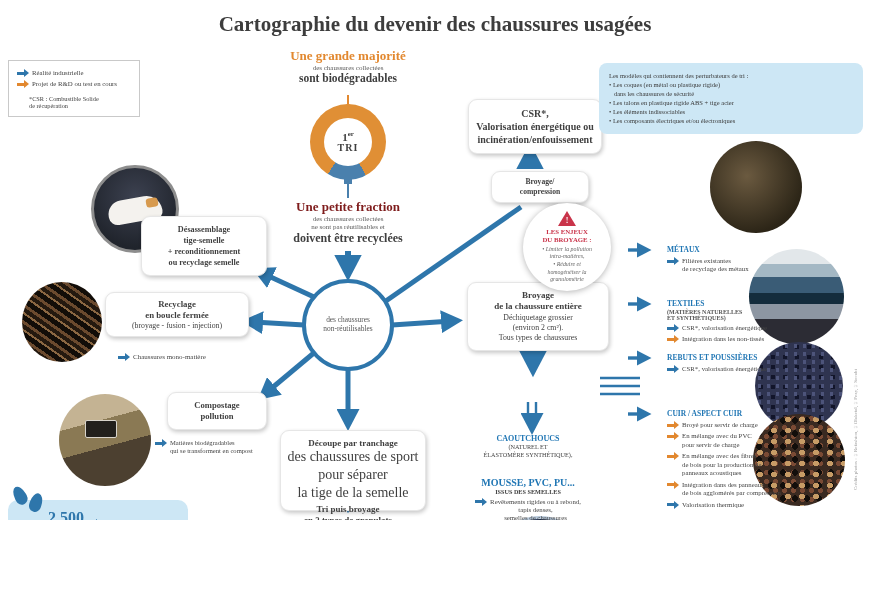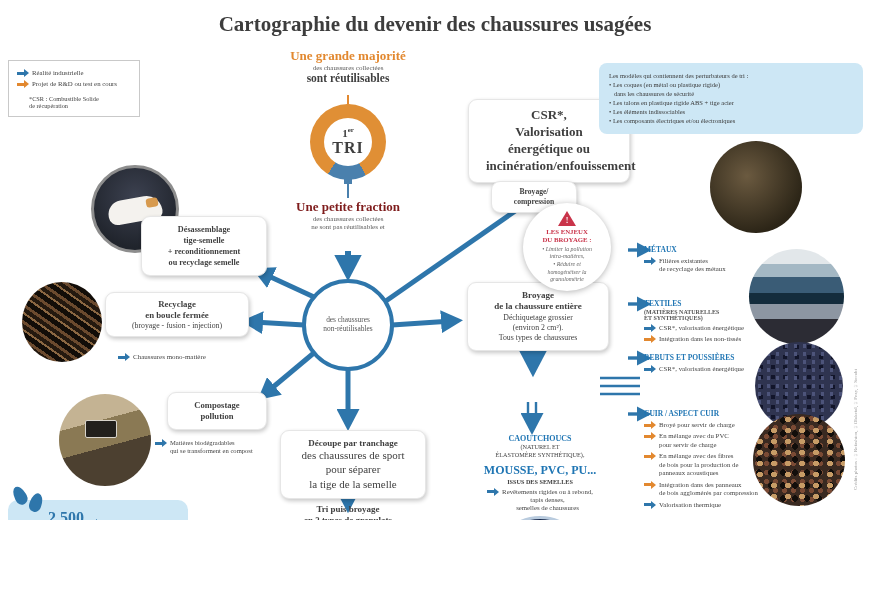--- a/index.html
+++ b/index.html
@@ -11,21 +11,21 @@
   .bold{font-weight:bold;}
   .blue{color:#2e76ab;}
   .orange{color:#e2882f;}
   .box{position:absolute;background:#fff;border:1px solid #e6e6e6;border-radius:9px;
        box-shadow:1px 2px 4px rgba(0,0,0,.22);text-align:center;z-index:3;}
   .item{display:flex;align-items:flex-start;margin-top:3px;font-size:6.8px;line-height:1.25;color:#454545;}
   .arr{display:inline-block;width:8px;height:3px;background:currentColor;position:relative;margin-right:7px;flex:none;margin-top:2.5px;}
   .arr::after{content:"";position:absolute;left:7px;top:-2.5px;border-left:5px solid;border-top:4px solid transparent;border-bottom:4px solid transparent;}
   svg.lines{position:absolute;left:0;top:0;z-index:2;}
   .ph{position:absolute;border-radius:50%;z-index:1;overflow:hidden;}
-  .cat{position:absolute;left:644px;z-index:4;}
+  .cat{position:absolute;left:667px;z-index:4;}
   .cat .lbl{font-size:7.5px;font-weight:bold;color:#2076b4;}
   .cat .sub{font-size:6px;font-weight:bold;color:#555;margin-top:1px;}
   .hub{position:absolute;left:302px;top:279px;width:92px;height:92px;border-radius:50%;
        background:#fff;border:4px solid #2e76ab;z-index:3;display:flex;flex-direction:column;justify-content:center;text-align:center;box-sizing:border-box;}
   .enjeux{position:absolute;left:523px;top:203px;width:88px;height:88px;border-radius:50%;background:#fff;
           box-shadow:0 1px 6px rgba(0,0,0,.3);z-index:4;text-align:center;padding-top:8px;box-sizing:border-box;}
   .donut{position:absolute;left:310px;top:104px;width:76px;height:76px;border-radius:50%;
          background:conic-gradient(#e08f35 0deg 152deg,#4a80ad 152deg 212deg,#e08f35 212deg 360deg);z-index:3;}
   .donut .hole{position:absolute;left:14px;top:14px;width:48px;height:48px;border-radius:50%;background:#fff;
          display:flex;flex-direction:column;justify-content:center;text-align:center;}
@@ -93,43 +93,44 @@
       <span class="arr orange"></span>
       <span>Projet de R&amp;D ou test en cours</span>
     </div>
     <div class="pre" style="margin:6px 0 0 12px;font-size:6.3px">*CSR : Combustible Solide
 de récupération</div>
   </div>
 
   <div class="abs ctr" style="left:263px;top:48px;width:170px;z-index:3">
     <div class="bold orange" style="font-size:13px">Une grande majorité</div>
     <div style="font-size:7px;color:#5a5a5a">des chaussures collectées</div>
-    <div class="bold" style="font-size:11.5px">sont réutilisables</div>
+    <div class="bold" style="font-size:11.5px">sont biodégradables</div>
   </div>
 
   <div class="donut">
     <div class="hole">
       <div class="bold" style="font-size:11px;line-height:1">
         <span>1</span><sup style="font-size:7px">er</sup>
       </div>
-      <div class="bold" style="font-size:16px;letter-spacing:1px">TRI</div>
+      <div class="bold" style="font-size:10px;letter-spacing:1px">TRI</div>
     </div>
   </div>
 
   <div class="abs ctr" style="left:258px;top:199px;width:180px;z-index:3">
     <div class="bold" style="font-size:13px;color:#7f1d1d">Une petite fraction</div>
     <div class="pre" style="font-size:7px;color:#5a5a5a">des chaussures collectées
 ne sont pas réutilisables et</div>
-  </div>
-
-  <div class="box pre bold" style="left:468px;top:99px;width:126px;padding:7px 17px;font-size:13px;line-height:1.3">CSR*,
+    <div class="bold" style="font-size:12px">doivent être recyclées</div>
+  </div>
+
+  <div class="box pre bold" style="left:468px;top:99px;width:126px;padding:7px 3px;font-size:10px;line-height:1.3">CSR*,
 Valorisation énergétique ou
 incinération/enfouissement</div>
 
-  <div class="box pre bold" style="left:491px;top:181px;width:80px;padding:5px 2px;font-size:7.6px;line-height:1.3">Broyage/
+  <div class="box pre bold" style="left:491px;top:171px;width:80px;padding:5px 8px;font-size:7.6px;line-height:1.3">Broyage/
 compression</div>
 
   <div class="abs" style="left:599px;top:63px;width:264px;background:#cde7f5;border-radius:8px;padding:8px 10px;box-sizing:border-box;font-size:6.5px;line-height:1.4;color:#3a3a3a;z-index:3">
     <div>Les modèles qui contiennent des perturbateurs de tri :</div>
     <div class="pre">• Les coques (en métal ou plastique rigide)
    dans les chaussures de sécurité</div>
     <div class="pre">• Les talons en plastique rigide ABS + tige acier</div>
     <div class="pre">• Les éléments indissociables</div>
     <div class="pre">• Les composants électriques et/ou électroniques</div>
   </div>
@@ -255,46 +256,46 @@
   <div class="box pre bold" style="left:167px;top:392px;width:92px;padding:7px 3px;font-size:8.6px;line-height:1.3">Compostage
 pollution</div>
   <div class="abs item" style="left:155px;top:436px;width:140px;font-size:6.6px;z-index:3">
     <span class="arr blue"></span>
     <span class="pre">Matières biodégradables
 qui se transforment en compost</span>
   </div>
 
   <div class="box" style="left:280px;top:430px;width:138px;padding:7px 3px">
     <div class="bold" style="font-size:9px">Découpe par tranchage</div>
-    <div class="pre" style="font-size:11px;line-height:1.3">des chaussures de sport
+    <div class="pre" style="font-size:14px;line-height:1.3">des chaussures de sport
 pour séparer
 la tige de la semelle</div>
   </div>
 
   <div class="abs ctr" style="left:266px;top:504px;width:164px;z-index:3">
     <div class="pre bold" style="font-size:9px;line-height:1.25">Tri puis broyage
 en 3 types de granulats</div>
     <div class="bold" style="font-size:6.8px;color:#2076b4;margin-top:2px">CAOUTCHOUC, MOUSSE ET FIBRES</div>
     <div class="item" style="justify-content:center">
       <span class="arr blue"></span>
       <span class="pre">Revêtements de sols,
 semelles de chaussures</span>
     </div>
   </div>
 
   <div class="pile" style="left:251px;top:568px;width:46px;height:20px;background-color:#5e3440;background-image:radial-gradient(#b33b4a 2px,transparent 2px),radial-gradient(#2e4a8a 2px,transparent 2px),radial-gradient(#16161f 2px,transparent 2px);background-size:9px 7px,11px 9px,7px 8px"></div>
   <div class="pile" style="left:317px;top:566px;width:46px;height:22px;background:linear-gradient(120deg,#d6eff9 0 25%,#9fd4ea 25% 55%,#6fb9dc 55% 75%,#bde4f3 75%)"></div>
   <div class="pile" style="left:383px;top:568px;width:42px;height:20px;background-color:#979ba0;background-image:radial-gradient(#54585e 1.6px,transparent 1.6px),radial-gradient(#d2d6da 1.6px,transparent 1.6px);background-size:6px 5px,8px 7px"></div>
   <div class="pile" style="left:443px;top:566px;width:46px;height:22px;background-color:#31426b;background-image:radial-gradient(#d24a7a 3px,transparent 3px),radial-gradient(#3bb3b0 2px,transparent 2px),radial-gradient(#d8d8d8 2px,transparent 2px);background-size:12px 9px,10px 8px,9px 11px"></div>
 
-  <div class="abs ctr" style="left:460px;top:434px;width:160px;z-index:3">
+  <div class="abs ctr" style="left:448px;top:434px;width:160px;z-index:3">
     <div class="bold" style="font-size:8px;color:#2076b4">CAOUTCHOUCS</div>
     <div class="pre" style="font-size:6.2px;line-height:1.25">(NATUREL ET
 ÉLASTOMÈRE SYNTHÉTIQUE),</div>
-    <div class="bold" style="font-size:12px;color:#2076b4;margin-top:4px">MOUSSE, PVC, PU...</div>
+    <div class="bold" style="font-size:10px;color:#2076b4;margin-top:18px">MOUSSE, PVC, PU...</div>
     <div class="bold" style="font-size:6.2px">ISSUS DES SEMELLES</div>
     <div class="item" style="justify-content:center">
       <span class="arr blue"></span>
       <span class="pre">Revêtements rigides ou à rebond,
 tapis denses,
 semelles de chaussures</span>
     </div>
   </div>
 
   <div class="ph" style="left:492px;top:516px;width:96px;height:96px;background:linear-gradient(180deg,#1b2c4e 0 14%,#30508f 14% 100%);border:3px solid #b9cbde;box-sizing:border-box">

